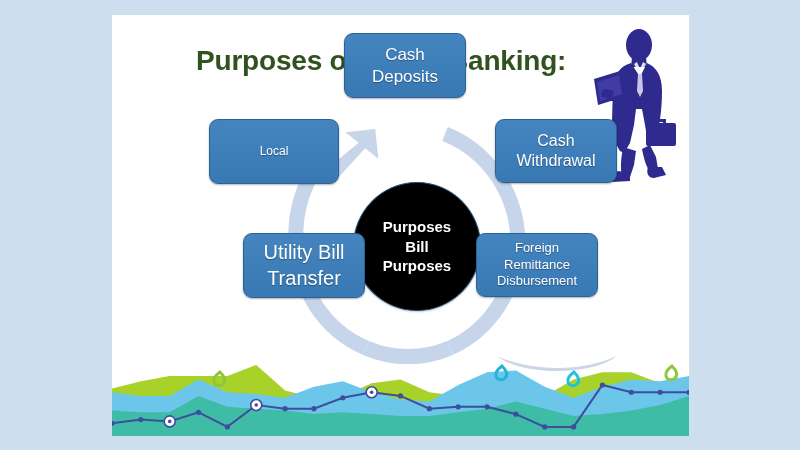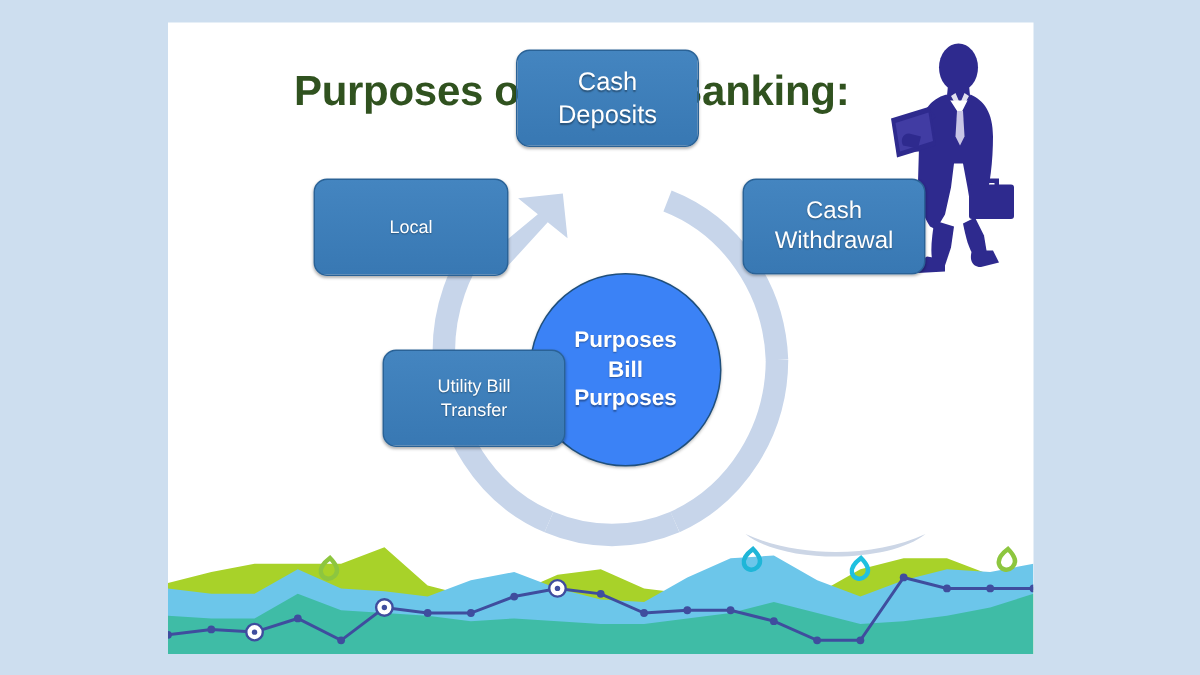--- a/index.html
+++ b/index.html
@@ -38,21 +38,21 @@
   #ring{
     position:absolute;left:170px;top:95px;
     width:250px;height:260px;
   }
 
   
   #center-node{
     position:absolute;left:241px;top:167px;
     width:126px;height:127px;
     border-radius:50%;
-    background:#3b82f6;
+    background:#000000;
     border:1px solid #1f4f7c;
     box-shadow:0 1px 2px rgba(0,0,0,.25);
     display:flex;align-items:center;justify-content:center;
     text-align:center;
     color:#ffffff;
     font-size:15px;font-weight:bold;line-height:1.32;
     text-shadow:0 1px 1px rgba(0,0,0,.35);
     z-index:4;
   }
 
@@ -66,21 +66,21 @@
     display:flex;align-items:center;justify-content:center;
     text-align:center;
     color:#ffffff;font-weight:normal;
     text-shadow:0 1px 1px rgba(0,0,0,.35);
     line-height:1.28;
     z-index:5;
   }
   #node-cash-deposits{left:232px;top:18px;width:120px;height:63px;font-size:17px;}
   #node-cash-withdrawal{left:383px;top:104px;width:120px;height:62px;font-size:16px;}
   #node-foreign-remittance{left:364px;top:218px;width:120px;height:62px;font-size:13px;}
-  #node-utility-bill{left:131px;top:218px;width:120px;height:63px;font-size:12px;margin-left:12px;}
+  #node-utility-bill{left:131px;top:218px;width:120px;height:63px;font-size:20px;}
   #node-local-fund{left:97px;top:104px;width:128px;height:63px;font-size:12px;}
 
   
   #band{
     position:absolute;left:0;bottom:0;
     width:577px;height:82px;
   }
 </style>
 </head>
 <body>
@@ -161,20 +161,27 @@
       </span>
     </div>
 
     <div class="node" id="node-cash-withdrawal">
       <span>
         <span>Cash</span><br>
         <span>Withdrawal</span>
       </span>
     </div>
 
+    <div class="node" id="node-foreign-remittance">
+      <span>
+        <span>Foreign</span><br>
+        <span>Remittance</span><br>
+        <span>Disbursement</span>
+      </span>
+    </div>
 
     <div class="node" id="node-utility-bill">
       <span>
         <span>Utility Bill</span><br>
         <span>Transfer</span>
       </span>
     </div>
 
     <div class="node" id="node-local-fund">
       <span>

